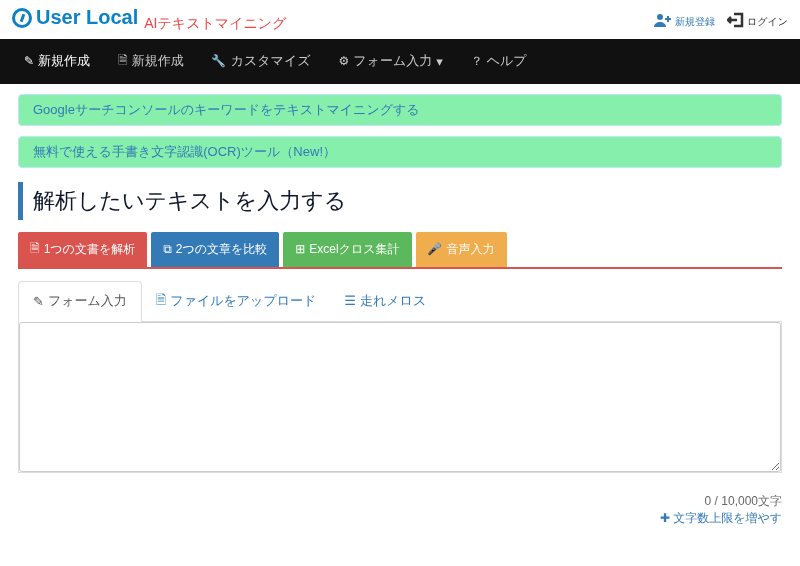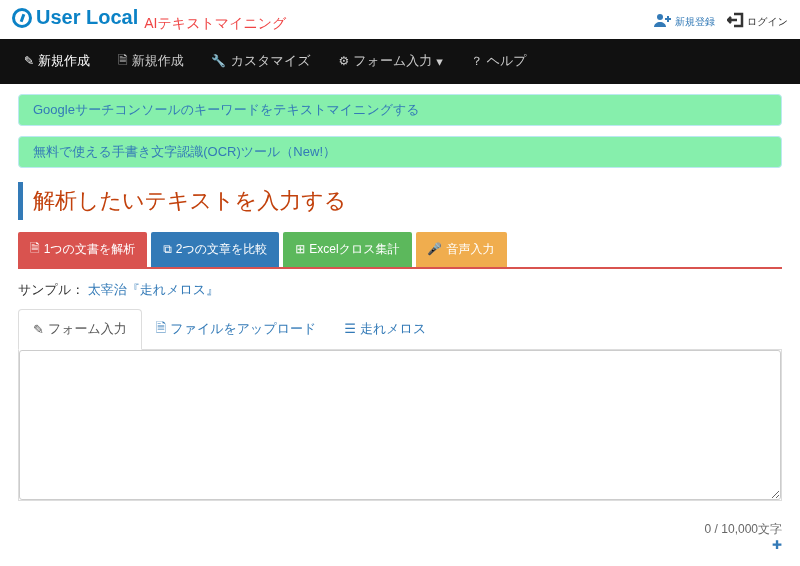--- a/index.html
+++ b/index.html
@@ -14,21 +14,21 @@
 .header-right a { text-decoration: none; font-size: 10px; text-align: center; display: flex; flex-direction: row; align-items: center; gap: 2px; }
 .signup-link { color: #337ab7; }
 .login-link { color: #333; }
 .hr-icon { font-size: 18px; }
 .navbar { background: #111; display: flex; padding: 0 10px; }
 .navbar a { color: #ccc; text-decoration: none; padding: 12px 14px; font-size: 13px; display: flex; align-items: center; gap: 4px; }
 .navbar a.active { color: #fff; }
 .navbar .nav-icon { font-size: 12px; }
 .container { padding: 10px 18px; }
 .alert { background: #86efac; border: 1px solid #bce8f1; color: #337ab7; padding: 6px 14px; border-radius: 4px; margin-bottom: 10px; font-size: 13px; cursor: pointer; }
-.page-title { border-left: 5px solid #337ab7; padding: 4px 0 4px 10px; font-size: 22px; font-weight: normal; margin: 14px 0 12px; color: #c2410c; }
+.page-title { border-left: 5px solid #337ab7; padding: 4px 0 4px 10px; font-size: 22px; font-weight: normal; margin: 14px 0 12px; color: #0f172a; }
 .action-tabs { display: flex; gap: 4px; border-bottom: 2px solid #d9534f; margin-bottom: 12px; }
 .action-tab { padding: 7px 12px; color: #fff; font-size: 12px; border-radius: 2px 2px 0 0; cursor: pointer; display: flex; align-items: center; gap: 4px; }
 .tab-red { background: #d9534f; }
 .tab-blue { background: #337ab7; }
 .tab-green { background: #5cb85c; }
 .tab-orange { background: #f0ad4e; }
 .sample-line { font-size: 13px; margin-bottom: 10px; }
 .sample-line a { color: #337ab7; text-decoration: none; }
 .input-tabs { display: flex; border-bottom: 1px solid #ddd; }
 .input-tab { padding: 9px 14px; font-size: 13px; cursor: pointer; display: flex; align-items: center; gap: 4px; }
@@ -114,24 +114,20 @@
     <div class="action-tab tab-green">
         <span>⊞</span>
         <span>Excelクロス集計</span>
       </div>
     <div class="action-tab tab-orange">
         <span>🎤</span>
         <span>音声入力</span>
       </div>
   </div>
 
-  <div class="sample-line">
-    <span>サンプル： </span>
-    <a href="#">太宰治『走れメロス』</a>
-  </div>
 
   <div class="input-tabs">
     <div class="input-tab active">
         <span>✎</span>
         <span>フォーム入力</span>
       </div>
     <div class="input-tab inactive">
         <span>🗎</span>
         <span>ファイルをアップロード</span>
       </div>
@@ -142,16 +138,17 @@
   </div>
 
   <div class="textarea-wrap">
     <textarea style=""></textarea>
   </div>
 
   <div class="below-area">
     <div>0 / 10,000文字</div>
     <a href="#" class="limit-link">
         <span>✚</span> 
+        <span>文字数上限を増やす</span>
       </a>
   </div>
 
 </div>
 
 </body></html>

